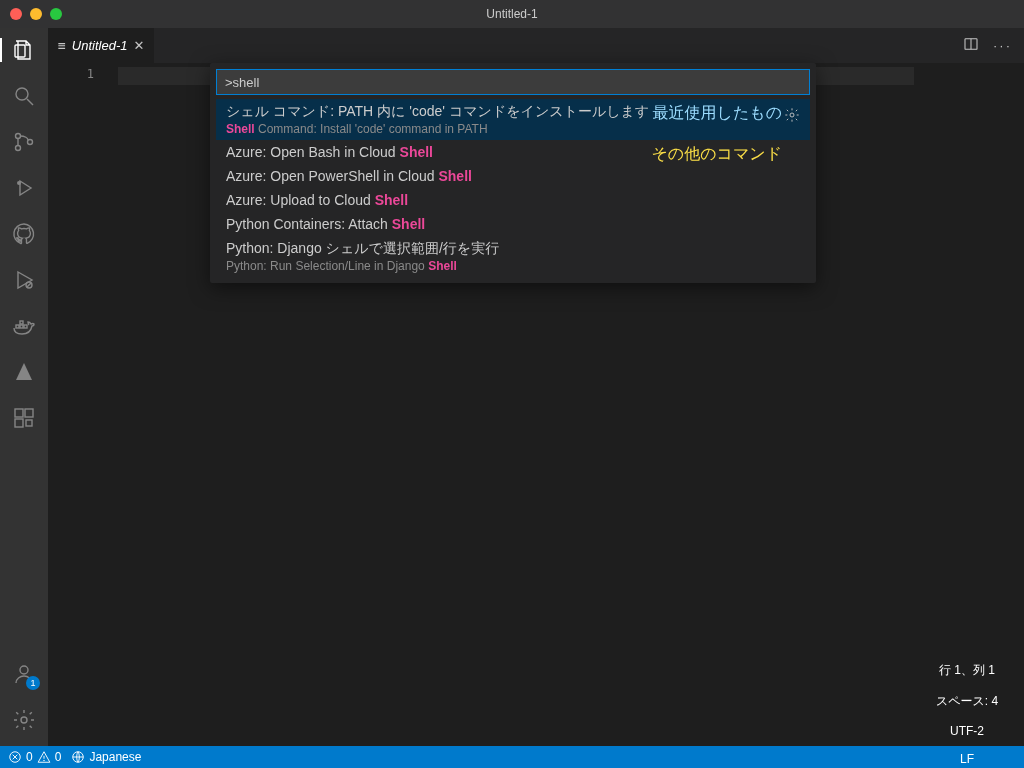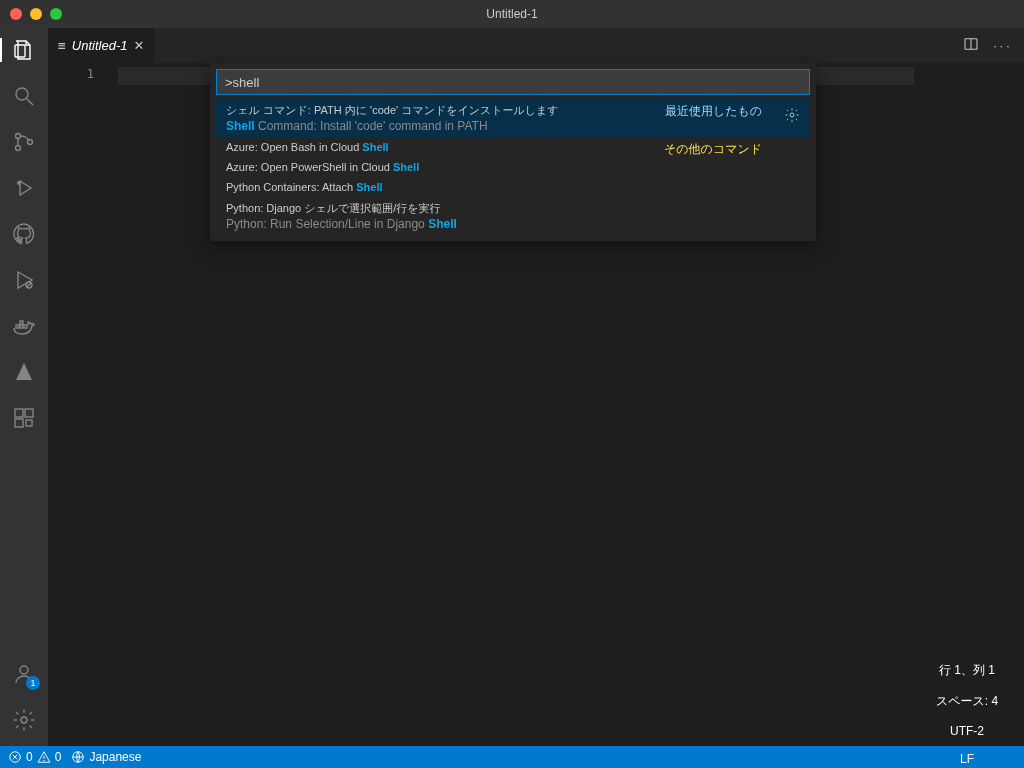--- a/index.html
+++ b/index.html
@@ -38,27 +38,27 @@
 
   
   .palette { position:absolute; left:210px; top:63px; width:606px; background:#252526; box-shadow:0 5px 20px rgba(0,0,0,0.5); border-radius:2px; z-index:10; padding:6px; }
   .palette-input {
     width:100%; height:26px; background:#3c3c3c; border:1px solid #007fd4; color:#cccccc;
     font-size:13px; padding:0 8px; outline:none; font-family:inherit;
   }
   .palette-list { margin-top:4px; }
   .row { padding:4px 10px; cursor:pointer; position:relative; }
   .row.selected { background:#062f4a; }
-  .row-title { color:#cccccc; font-size:11px; }
+  .row-title { color:#cccccc; font-size:14px; }
   .row-sub { color:#8a8a8a; font-size:12px; margin-top:1px; }
-  .row-right { position:absolute; right:48px; top:4px; color:#9cdcfe; font-size:12px; }
+  .row-right { position:absolute; right:28px; top:4px; color:#9cdcfe; font-size:16px; }
   .row-right.link { color:#fde047; }
   .row-gear { position:absolute; right:10px; top:8px; }
   .row-gear svg { width:16px; height:16px; stroke:#c5c5c5; fill:none; stroke-width:1.4; }
-  .hl { font-weight:bold; color:#0ea5e9; }
+  .hl { font-weight:bold; color:#ec4899; }
 
   
   .statusbar { position:absolute; left:0; right:0; bottom:0; height:22px; background:#007acc; display:flex; align-items:center; color:#ffffff; font-size:12px; padding:0 8px; gap:14px; }
   .status-left { display:flex; align-items:center; gap:10px; }
   .status-right { margin-left:auto; display:flex; align-items:center; gap:14px;flex-direction:column; }
   .status-item { display:flex; align-items:center; gap:4px; cursor:pointer; }
   .status-item svg { width:14px; height:14px; stroke:#ffffff; fill:none; stroke-width:1.6; }
 
   
 </style>
@@ -197,20 +197,23 @@
 
     <div class="row">
       <div class="row-right link">その他のコマンド</div>
       <div class="row-title"><span>Azure: Open Bash in Cloud </span><span class="hl">Shell</span></div>
     </div>
 
     <div class="row">
       <div class="row-title"><span>Azure: Open PowerShell in Cloud </span><span class="hl">Shell</span></div>
     </div>
 
+    <div class="row">
+      <div class="row-title"><span>Azure: Upload to Cloud </span><span class="hl">Shell</span></div>
+    </div>
 
     <div class="row">
       <div class="row-title"><span>Python Containers: Attach </span><span class="hl">Shell</span></div>
     </div>
 
     <div class="row">
       <div class="row-title"><span>Python: Django シェルで選択範囲/行を実行</span></div>
       <div class="row-sub"><span>Python: Run Selection/Line in Django </span><span class="hl">Shell</span></div>
     </div>
 

